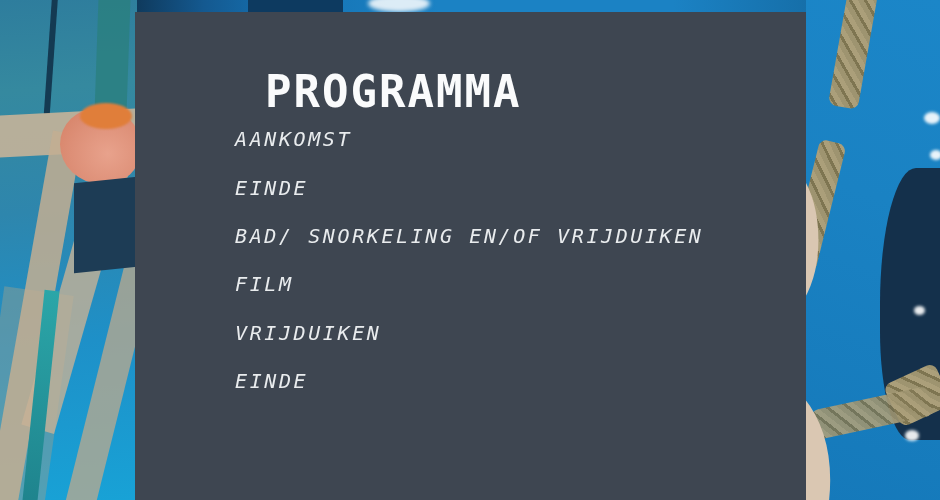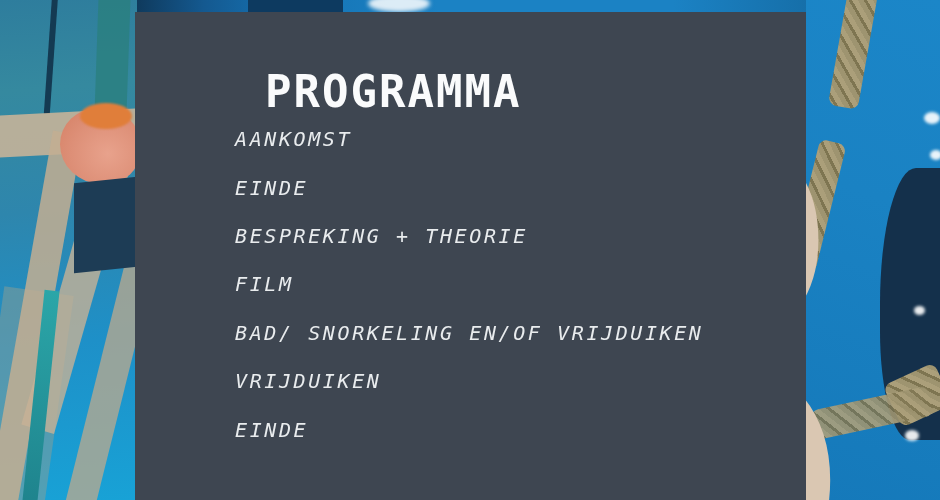--- a/index.html
+++ b/index.html
@@ -136,21 +136,20 @@
     <div class="sparkle sparkle-3"></div>
     <div class="sparkle sparkle-4"></div>
     <div class="letter-3">3</div>
   </div>
 
   <div class="panel">
     <h1 class="panel-title">PROGRAMMA</h1>
     <ul class="program-list">
       <li>AANKOMST</li>
       <li>EINDE</li>
-      <li>BESPREKING + THEORIE</li>
+      <li>BAD/ SNORKELING EN/OF VRIJDUIKEN</li>
       <li>FILM</li>
-      <li>BAD/ SNORKELING EN/OF VRIJDUIKEN</li>
       <li>VRIJDUIKEN</li>
       <li>EINDE</li>
     </ul>
   </div>
 
 </div>
 
 </body></html>

